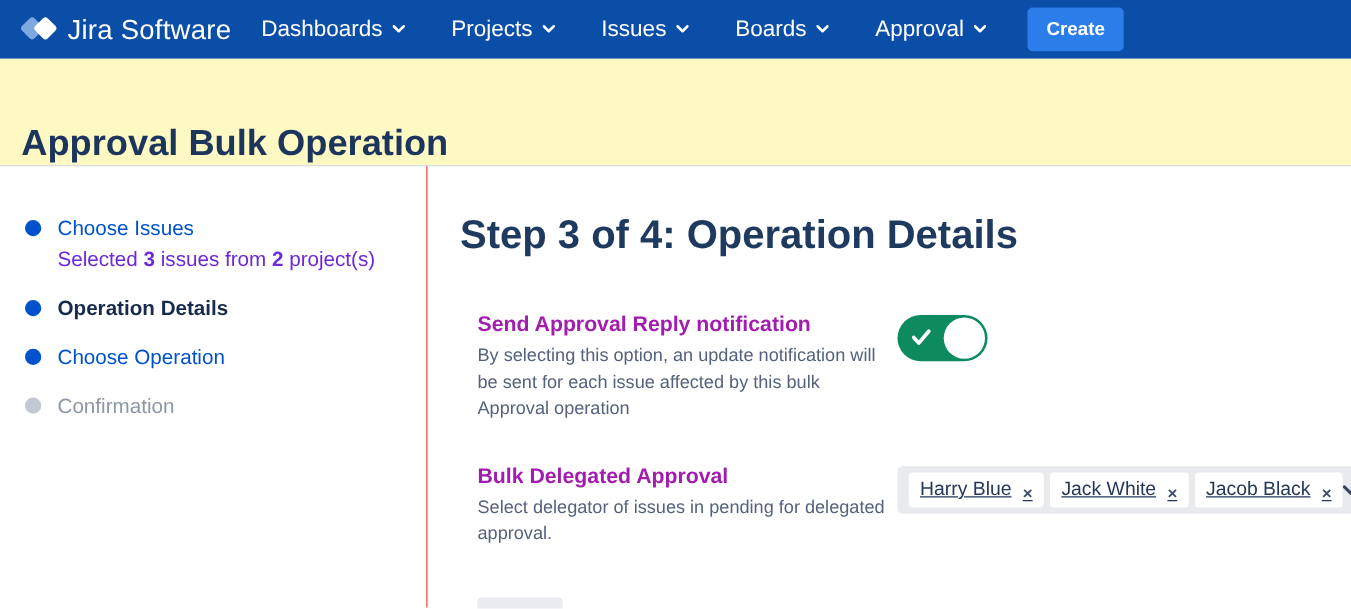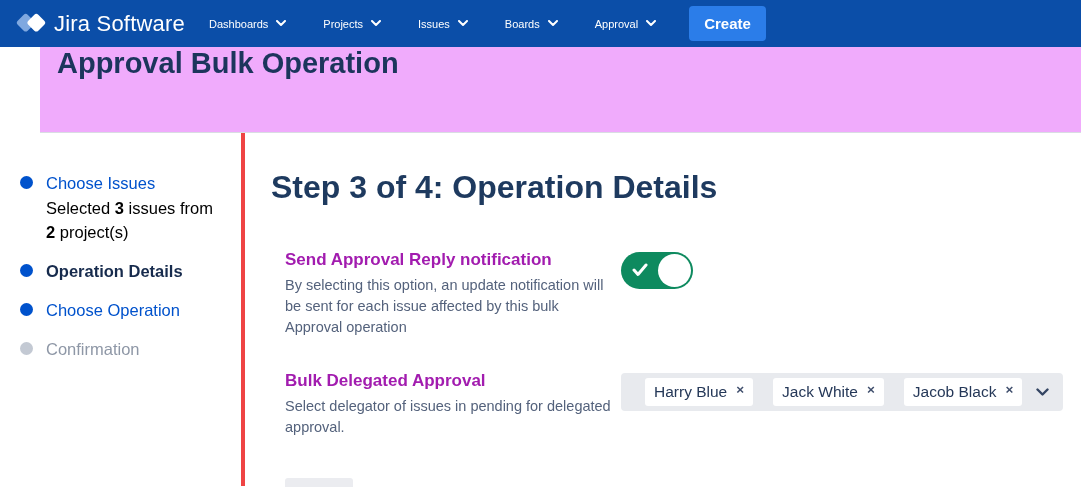--- a/index.html
+++ b/index.html
@@ -39,21 +39,21 @@
     white-space: nowrap;
   }
   .nav-menu {
     display: flex;
     align-items: center;
     margin-left: 24px;
     gap: 37px;
   }
   .nav-item {
     color: #ffffff;
-    font-size: 11px;
+    font-size: 18px;
     display: flex;
     align-items: center;
     gap: 8px;
     cursor: pointer;
     white-space: nowrap;
   }
   .chev { width: 10px; height: 7px; display: block; }
   .create-btn {
     margin-left: 33px;
     background: #2B7DE9;
@@ -63,53 +63,52 @@
     font-weight: 700;
     border: none;
     border-radius: 4px;
     padding: 9px 15px;
     cursor: pointer;
   }
 
   
   .page-header {
     height: 86px;
-    background: #f0abfc;
+    background: #fef9c3;
     border-bottom: 1px solid #D9DDE3;
     display: flex;
-    align-items: flex-start;
+    align-items: flex-end;
     padding: 0 17px;
-    margin-left: 40px;
   }
   .page-title {
     margin: 0;
     font-size: 29px;
     font-weight: 600;
     color: #1C355C;
   }
 
   
   .content { display: flex; height: 353px; }
   .sidebar {
-    width: 245px;
+    width: 342px;
     flex: none;
-    border-right: 4px solid #ef4444;
+    border-right: 1px solid #ef4444;
     padding: 38px 20px 0 20px;
   }
   .step { display: flex; gap: 13px; margin-bottom: 15px; }
   .bullet {
     width: 13px; height: 13px; border-radius: 50%;
     background: #0052CC; flex: none; margin-top: 5px;
   }
   .bullet.gray { background: #C3C9D3; }
   .step-body { font-size: 16.5px; line-height: 24px; }
   .step-label.link { color: #0052CC; cursor: pointer; }
   .step-label.current { color: #172B4D; font-weight: 700; }
   .step-label.disabled { color: #8E97A6; }
-  .step-caption { color: #000000; margin-top: 1px; }
+  .step-caption { color: #6d28d9; margin-top: 1px; }
   .step-caption b { font-weight: 700; }
 
   .main { flex: 1; padding: 24px 18px 0 26px; }
   .main-heading {
     margin: 12px 0 44px 0;
     font-size: 32px;
     font-weight: 600;
     color: #1E3A5F;
   }
   .field-row {
@@ -161,27 +160,28 @@
     display: flex;
     align-items: center;
     padding: 3px 6px 3px 4px;
     cursor: pointer;
     margin-top: 2px;
   }
   .tag {
     background: #ffffff;
     border-radius: 3px;
     padding: 5px 9px;
-    margin-left: 20px;
+    margin-left: 5px;
     font-size: 15.5px;
     color: #253858;
     display: flex;
-    align-items: flex-start;
+    align-items: flex-end;
     gap: 9px;
     white-space: nowrap;
+    text-decoration: underline;
   }
   .tag .remove-x {
     font-weight: 700;
     font-size: 13.5px;
     color: #404F6D;
     cursor: pointer;
     line-height: 1;
   }
   .select-chev {
     margin-left: auto;

